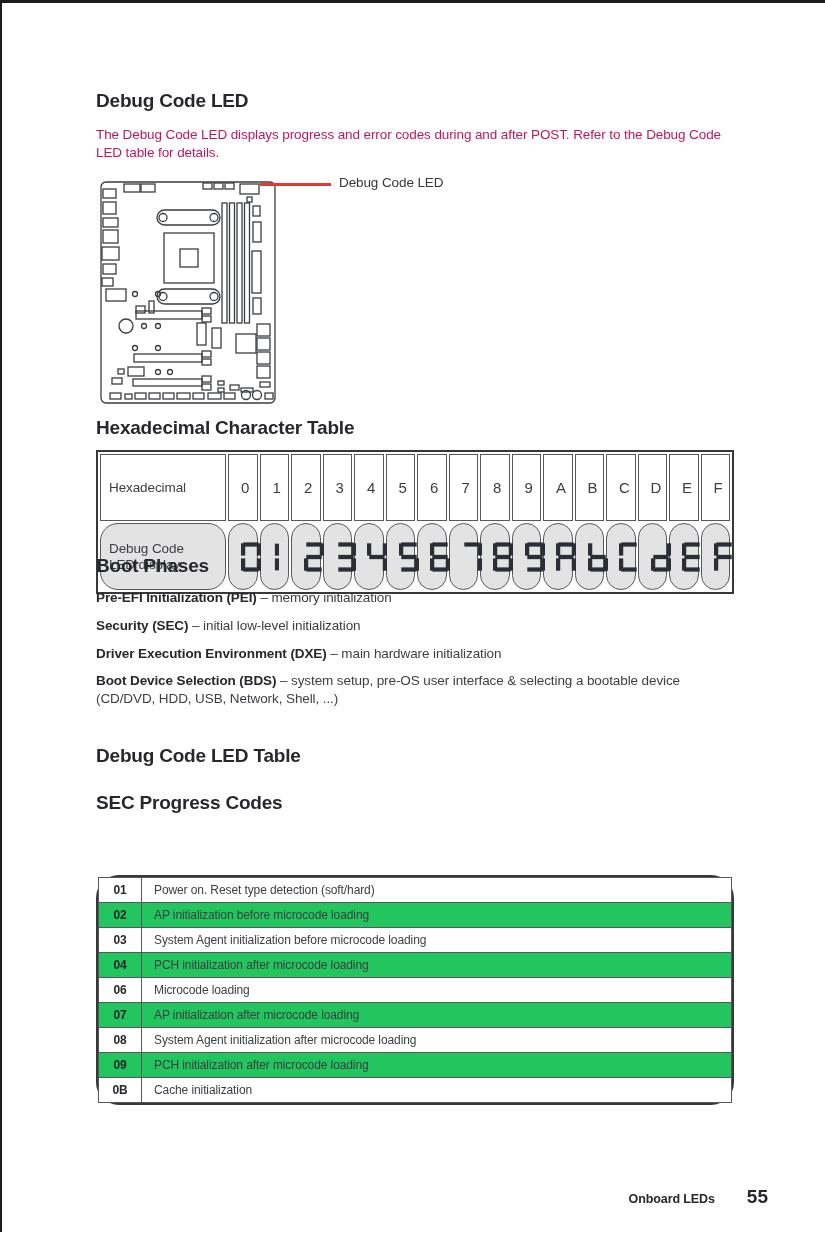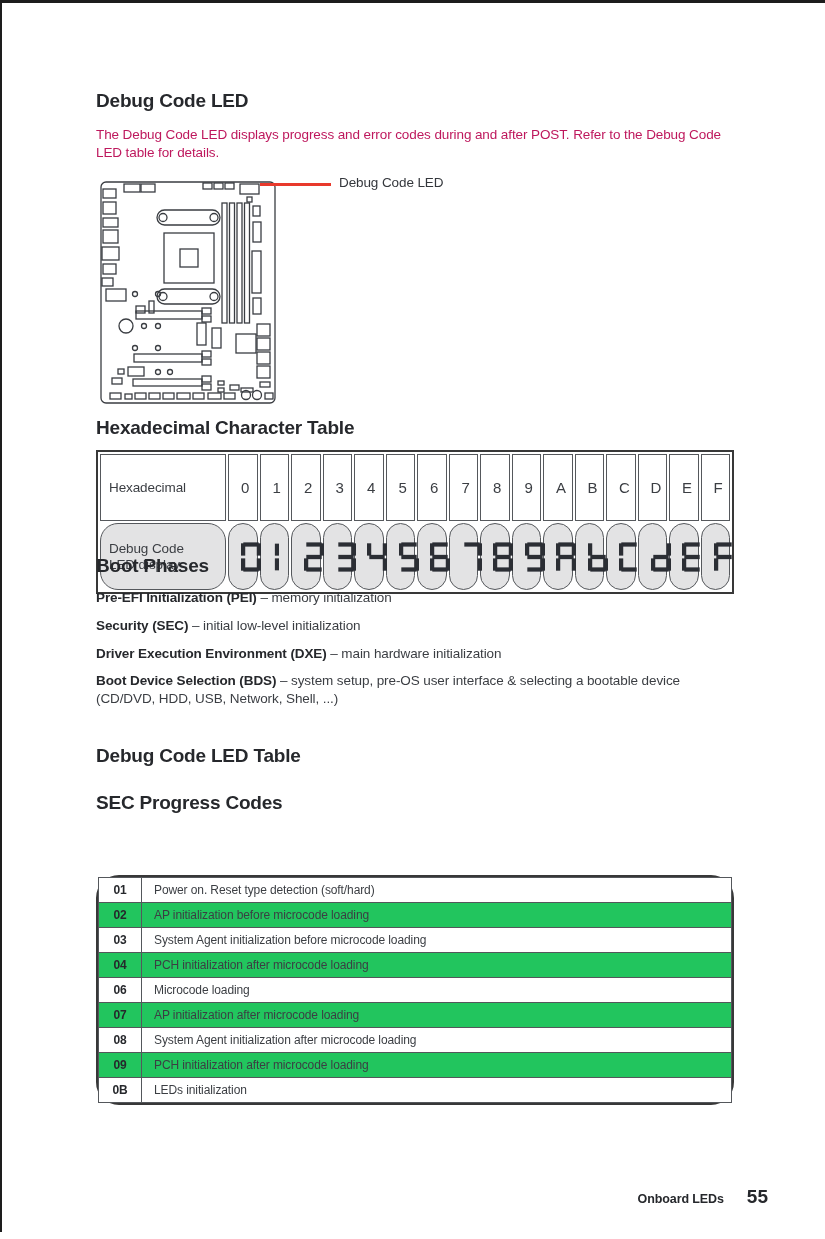--- a/index.html
+++ b/index.html
@@ -58,21 +58,21 @@
   table.sec td{
     border:1px solid #54575b;height:24px;font-size:12px;color:#3b3e43;
     padding:0 0 0 12px;letter-spacing:-0.1px;background:#ffffff;
   }
   table.sec td.code{
     width:42px;text-align:center;padding:0;font-weight:bold;color:#26282c;
   }
   table.sec tr.stripe td{background:#22c55e;}
   
   .footer{
-    position:absolute;top:1186px;right:57px;display:flex;align-items:baseline;gap:15px;
+    position:absolute;top:1186px;right:57px;display:flex;align-items:baseline;gap:24px;
   }
   .footer .flabel{font-size:12.5px;font-weight:bold;color:#26282c;letter-spacing:-0.1px;}
   .footer .fpage{font-size:19px;font-weight:bold;color:#26282c;margin-left:8px;}
 </style>
 </head>
 <body>
 
 <div class="page-frame"></div>
 
 <div class="content">
@@ -378,21 +378,21 @@
           <tr>
             <td class="code">08</td>
             <td>System Agent initialization after microcode loading</td>
           </tr>
           <tr class="stripe">
             <td class="code">09</td>
             <td>PCH initialization after microcode loading</td>
           </tr>
           <tr>
             <td class="code">0B</td>
-            <td>LEDs initialization</td>
+            <td>Cache initialization</td>
           </tr>
         </tbody>
     </table>
   </div>
 
 </div>
 
 <div class="footer">
   <span class="flabel">Onboard LEDs</span>
   <span class="fpage">55</span>

